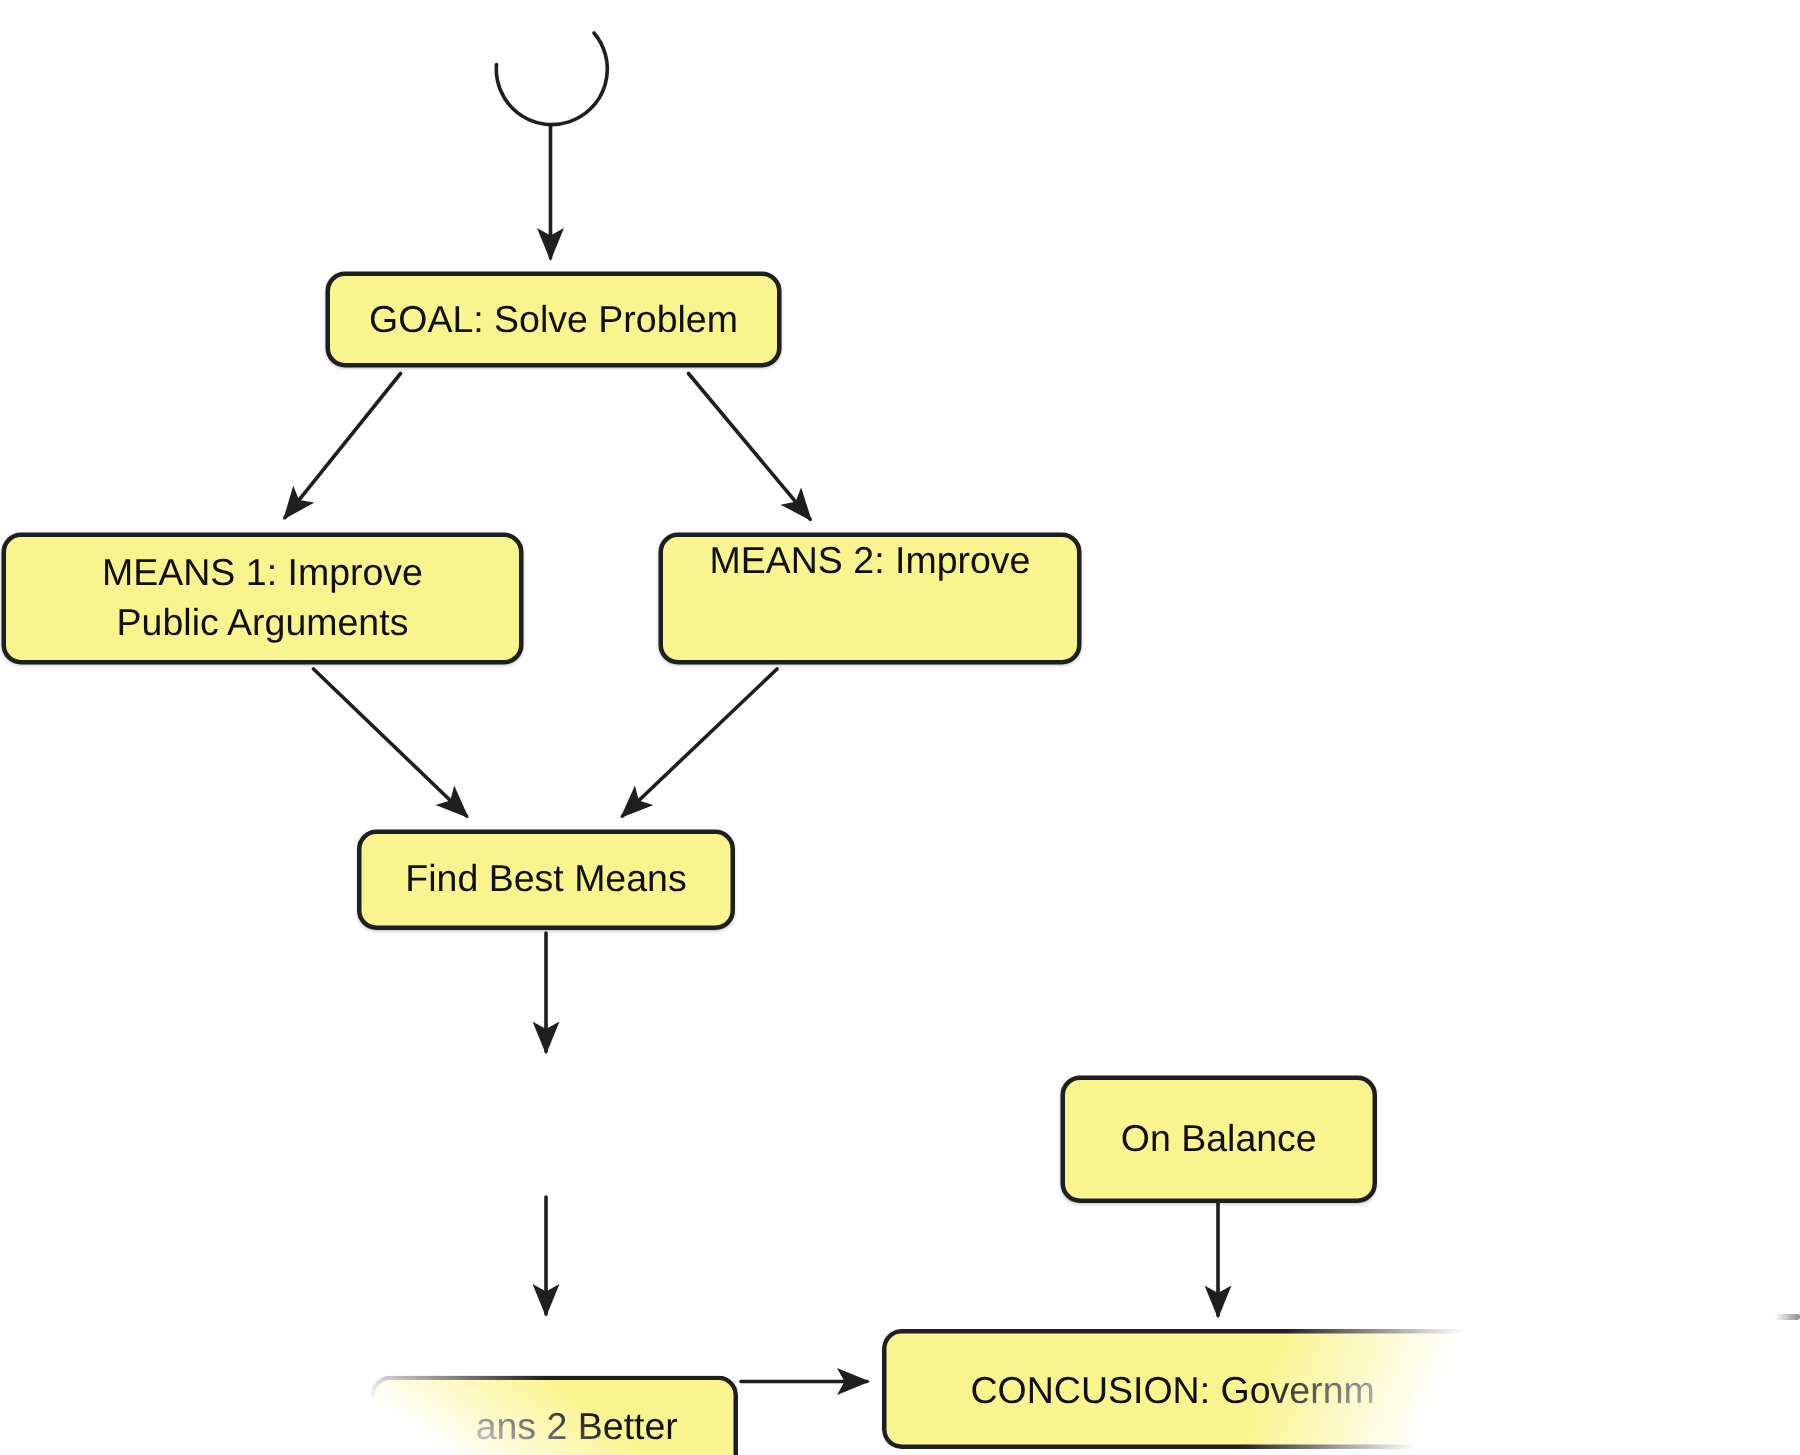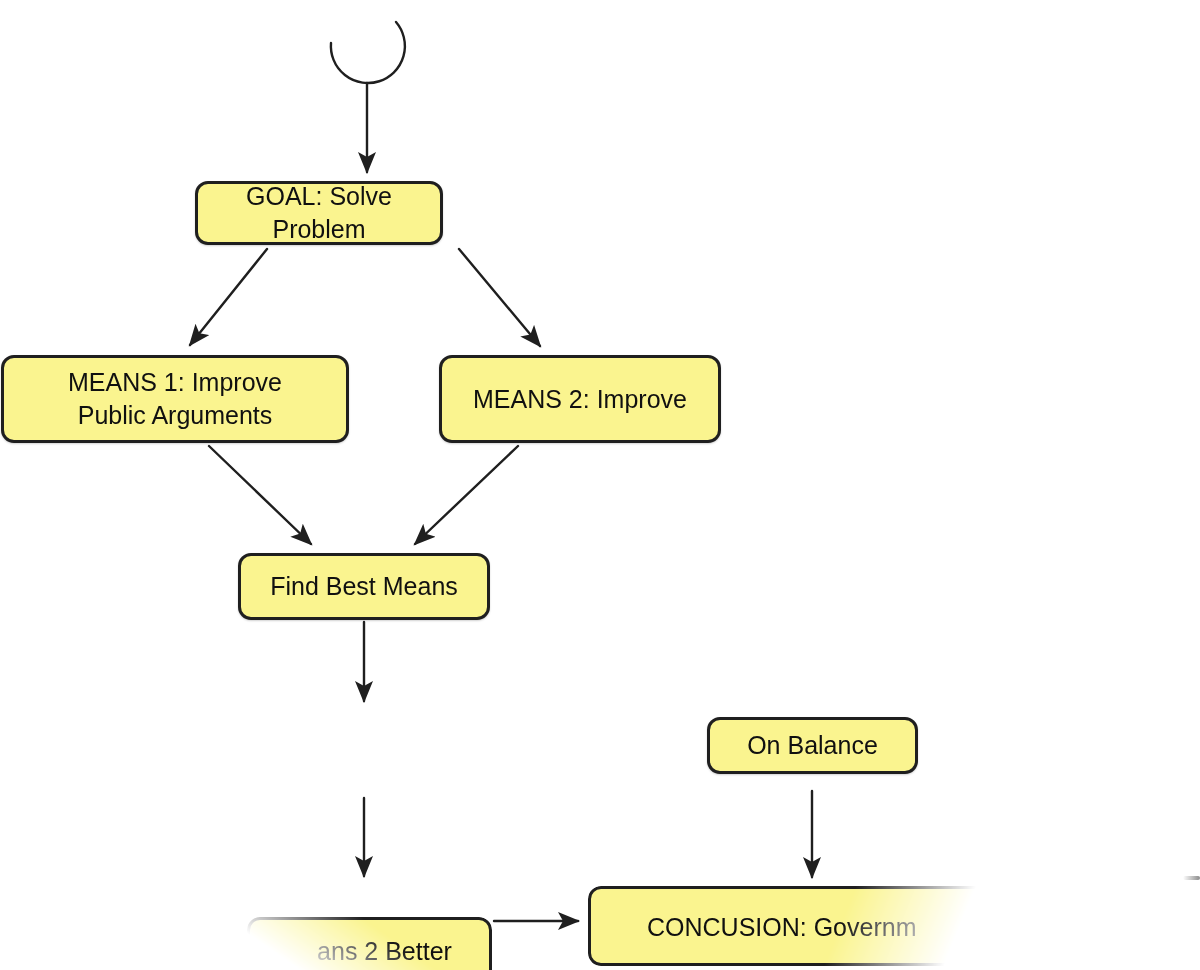--- a/index.html
+++ b/index.html
@@ -21,26 +21,26 @@
     color:var(--text,#101010);
     font-size:25px;
     line-height:33px;
     display:flex;
     flex-direction:column;
     align-items:center;
     justify-content:center;
     text-align:center;
     box-shadow:0 1px 2px rgba(0,0,0,0.18);
   }
-  #goal{left:195px;top:181px;width:248px;height:64px;}
+  #goal{left:217px;top:181px;width:304px;height:64px;}
   #means1{left:1px;top:355px;width:348px;height:88px;}
-  #means2{left:439px;top:355px;width:282px;height:88px;}
+  #means2{left:439px;top:355px;width:282px;height:88px;justify-content:space-between;}
   #find-best{left:238px;top:553px;width:252px;height:67px;text-align:center;}
   #weigh{left:250px;top:709px;width:228px;height:87px;}
-  #on-balance{left:707px;top:717px;width:211px;height:57px;}
+  #on-balance{left:707px;top:717px;width:211px;height:85px;}
   #means2-better{
     left:247px;top:884px;width:245px;height:69px;
     padding-left:30px;
     -webkit-mask-image:linear-gradient(35deg,transparent 22%,#000 62%);
     mask-image:linear-gradient(35deg,transparent 22%,#000 62%);
     margin-top:33px;
   }
   #conclusion{
     left:588px;top:886px;width:430px;height:80px;
     align-items:flex-start;justify-content:flex-start;

